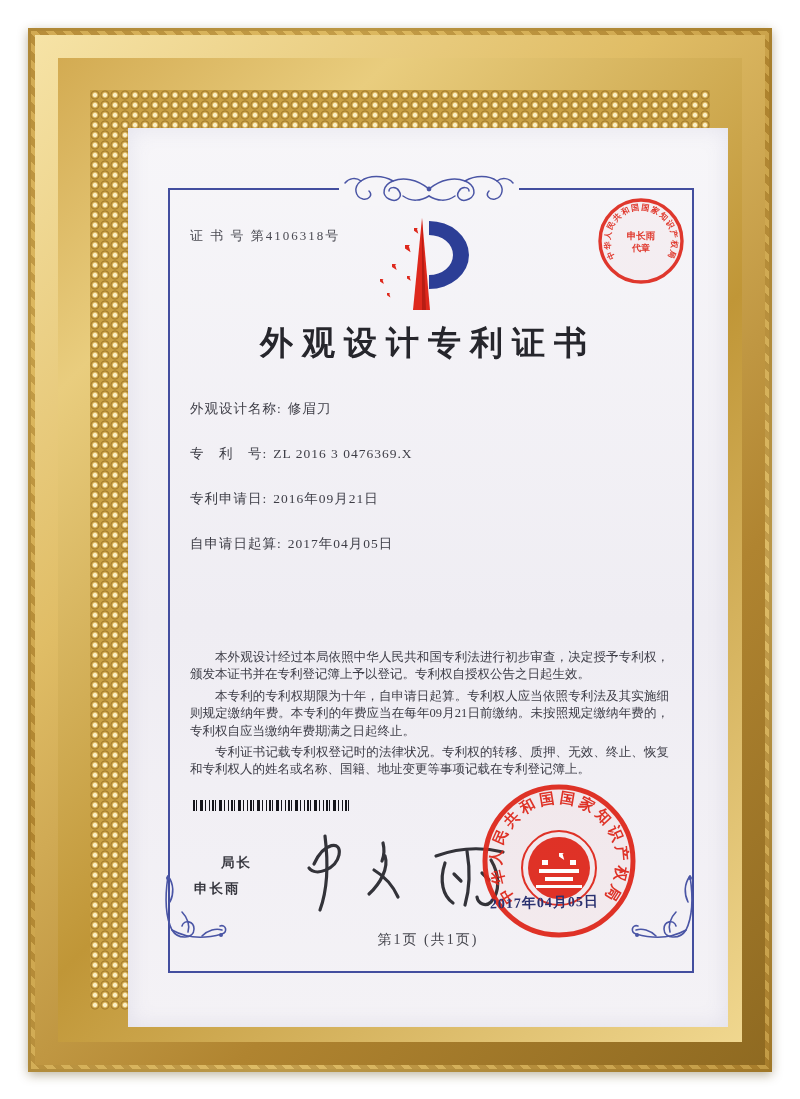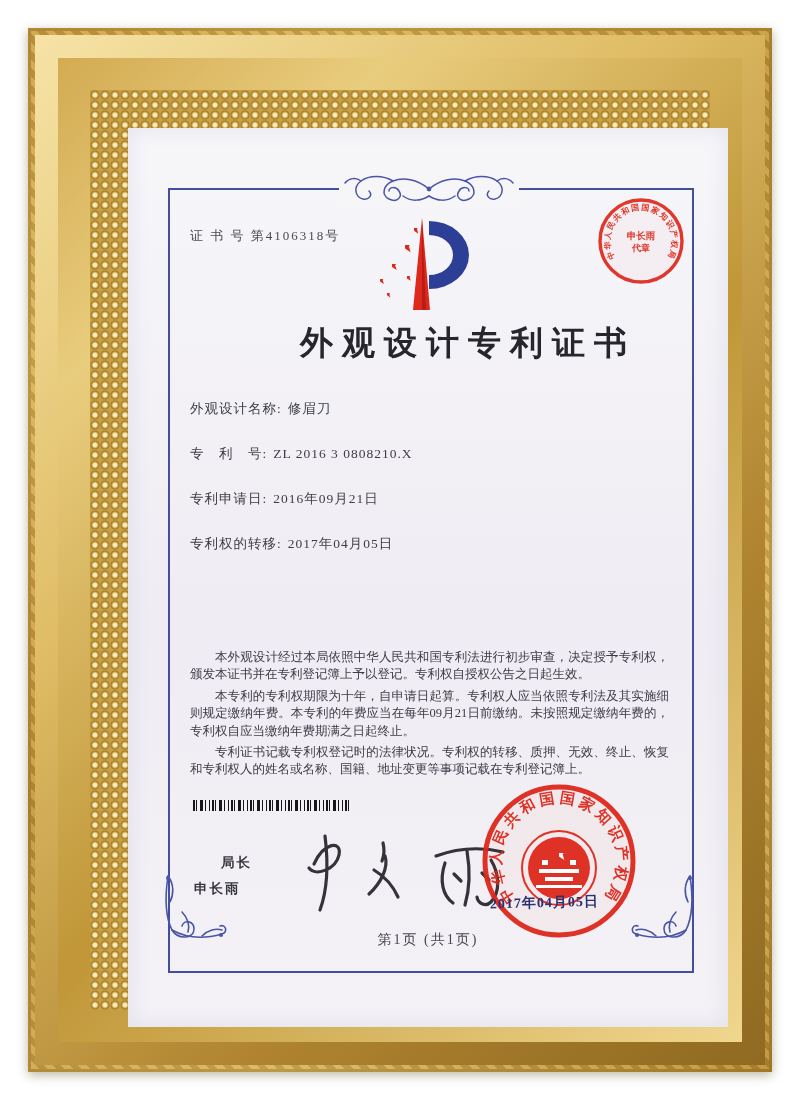--- a/index.html
+++ b/index.html
@@ -32,21 +32,21 @@
   .corner-bl{left:30px;top:744px;}
   .corner-br{left:500px;top:744px;transform:scale(-1,1);}
 
   .certno{position:absolute;left:62px;top:99px;font-size:13px;color:#4a4a52;letter-spacing:2px;text-align:center;}
 
   .logo{position:absolute;left:235px;top:88px;width:135px;height:98px;}
 
   .seal-small{position:absolute;left:466px;top:66px;width:94px;height:94px;opacity:.92;}
 
   .title{position:absolute;left:0;top:193px;width:600px;text-align:center;
-    font-size:33px;font-weight:bold;color:#26262c;letter-spacing:9px;padding-left:40px;}
+    font-size:33px;font-weight:bold;color:#26262c;letter-spacing:9px;}
 
   .fields{position:absolute;left:62px;top:272px;display:flex;flex-direction:column;gap:27px;}
   .field{font-size:13.5px;color:#3d3d46;white-space:nowrap;}
   .flabel{letter-spacing:1px;}
   .fvalue{margin-left:6px;letter-spacing:1px;margin-top:32px;}
 
   .body-text{position:absolute;left:62px;top:521px;width:479px;
     font-size:12.5px;line-height:17.4px;color:#3c3c46;text-align:justify;}
   .body-text p{margin:0 0 4px 0;text-indent:2em;}
 
@@ -154,27 +154,27 @@
         <text x="47" y="57" text-anchor="middle" font-size="9" font-weight="bold" fill="#de281c">代章</text>
       </svg>
 
       <div class="title">外观设计专利证书</div>
 
       <div class="fields">
         <div class="field">
           <span class="flabel">外观设计名称:</span><span class="fvalue">修眉刀</span>
         </div>
         <div class="field">
-          <span class="flabel">专　利　号:</span><span class="fvalue">ZL 2016 3 0808210.X</span>
+          <span class="flabel">专　利　号:</span><span class="fvalue">ZL 2016 3 0476369.X</span>
         </div>
         <div class="field">
           <span class="flabel">专利申请日:</span><span class="fvalue">2016年09月21日</span>
         </div>
         <div class="field">
-          <span class="flabel">专利权的转移:</span><span class="fvalue">2017年04月05日</span>
+          <span class="flabel">自申请日起算:</span><span class="fvalue">2017年04月05日</span>
         </div>
       </div>
 
       <div class="body-text">
         <p>本外观设计经过本局依照中华人民共和国专利法进行初步审查，决定授予专利权，颁发本证书并在专利登记簿上予以登记。专利权自授权公告之日起生效。</p>
         <p>本专利的专利权期限为十年，自申请日起算。专利权人应当依照专利法及其实施细则规定缴纳年费。本专利的年费应当在每年09月21日前缴纳。未按照规定缴纳年费的，专利权自应当缴纳年费期满之日起终止。</p>
         <p>专利证书记载专利权登记时的法律状况。专利权的转移、质押、无效、终止、恢复和专利权人的姓名或名称、国籍、地址变更等事项记载在专利登记簿上。</p>
       </div>
 
       <div class="barcode"></div>

